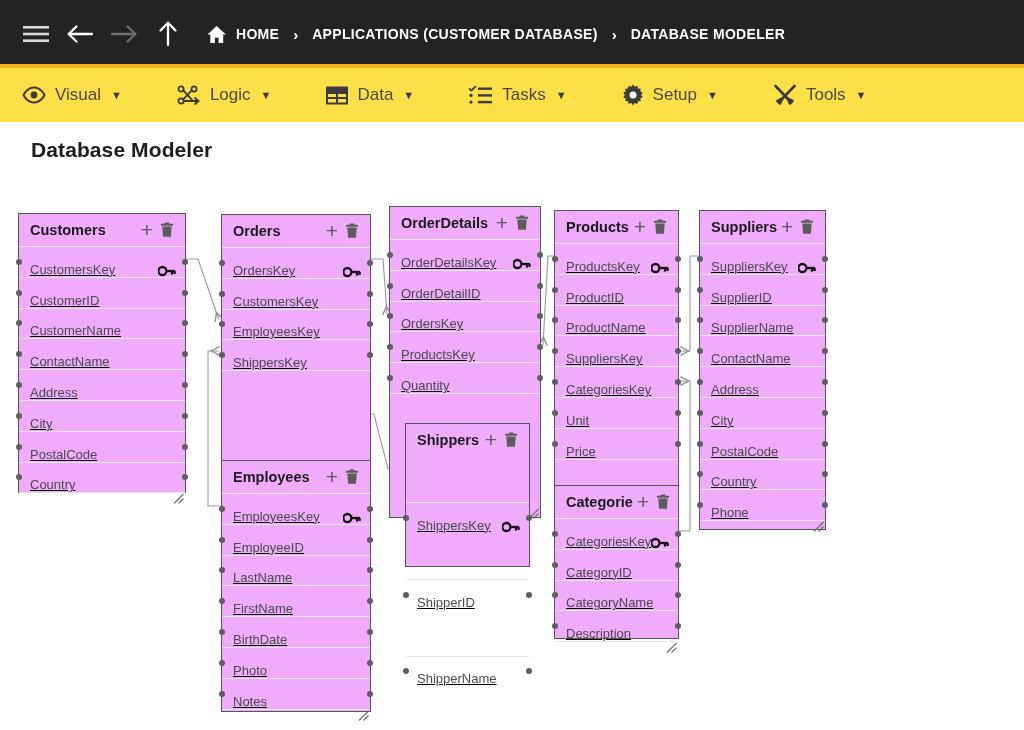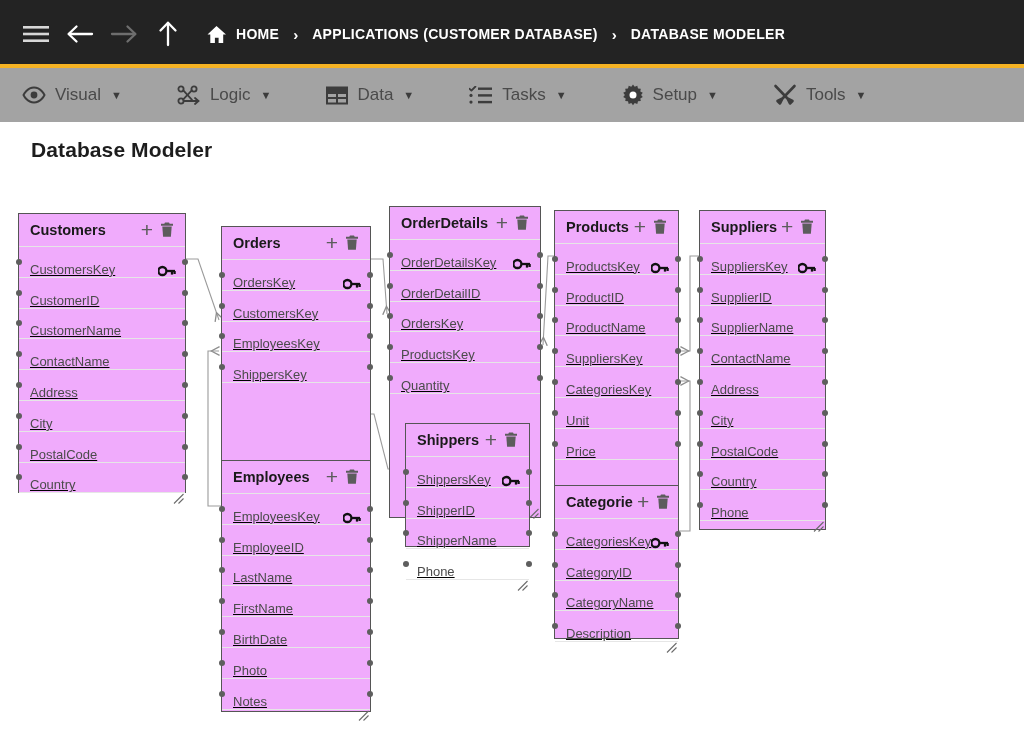--- a/index.html
+++ b/index.html
@@ -48,21 +48,21 @@
     font-size: 15px;
     font-weight: bold;
     padding: 0 14px;
     flex: none;
   }
   .crumb-home-ico { display: flex; align-items: center; }
 
   
   .menubar {
     height: 54px;
-    background: #a3a3a3;
+    background: #fde047;
     display: flex;
     align-items: center;
     padding-left: 22px;
     gap: 0;
   }
   .menu-item {
     display: flex;
     align-items: center;
     gap: 9px;
     color: #4a4a4a;
@@ -407,21 +407,21 @@
         </div>
         <div class="efoot">
           <span class="resize"><svg width="11" height="11" viewBox="0 0 11 11">
               <g stroke="#6a6a6a" stroke-width="1.1">
                 <path d="M10.5 1 L1 10.5"></path>
                 <path d="M10.5 5.5 L5.5 10.5"></path>
               </g>
             </svg></span>
         </div>
       </div>
-      <div class="entity" style="left: 221px; top: 104px; width: 150px; height: 340px;">
+      <div class="entity" style="left: 221px; top: 92px; width: 150px; height: 340px;">
         <div class="ehead">
           <span class="ename">Orders</span>
           <span class="eplus">+</span>
           <span class="etrash">
             <svg width="14" height="16" viewBox="0 0 14 16">
               <path fill="#5c5c5c" d="M5 0.6h4l0.7 1.2H13v1.9H1V1.8h3.3Z"></path>
               <path fill="#5c5c5c" d="M2.3 4.6h9.4l-0.8 10.2H3.1Z"></path>
             </svg>
           </span>
         </div>
@@ -707,21 +707,21 @@
         </div>
         <div class="efoot">
           <span class="resize"><svg width="11" height="11" viewBox="0 0 11 11">
               <g stroke="#6a6a6a" stroke-width="1.1">
                 <path d="M10.5 1 L1 10.5"></path>
                 <path d="M10.5 5.5 L5.5 10.5"></path>
               </g>
             </svg></span>
         </div>
       </div>
-      <div class="entity" style="left: 405px; top: 301px; width: 125px; height: 124px;">
+      <div class="entity" style="left: 405px; top: 301px; width: 125px; height: 144px; gap: 46px;">
         <div class="ehead">
           <span class="ename">Shippers</span>
           <span class="eplus">+</span>
           <span class="etrash">
             <svg width="14" height="16" viewBox="0 0 14 16">
               <path fill="#5c5c5c" d="M5 0.6h4l0.7 1.2H13v1.9H1V1.8h3.3Z"></path>
               <path fill="#5c5c5c" d="M2.3 4.6h9.4l-0.8 10.2H3.1Z"></path>
             </svg>
           </span>
         </div>

